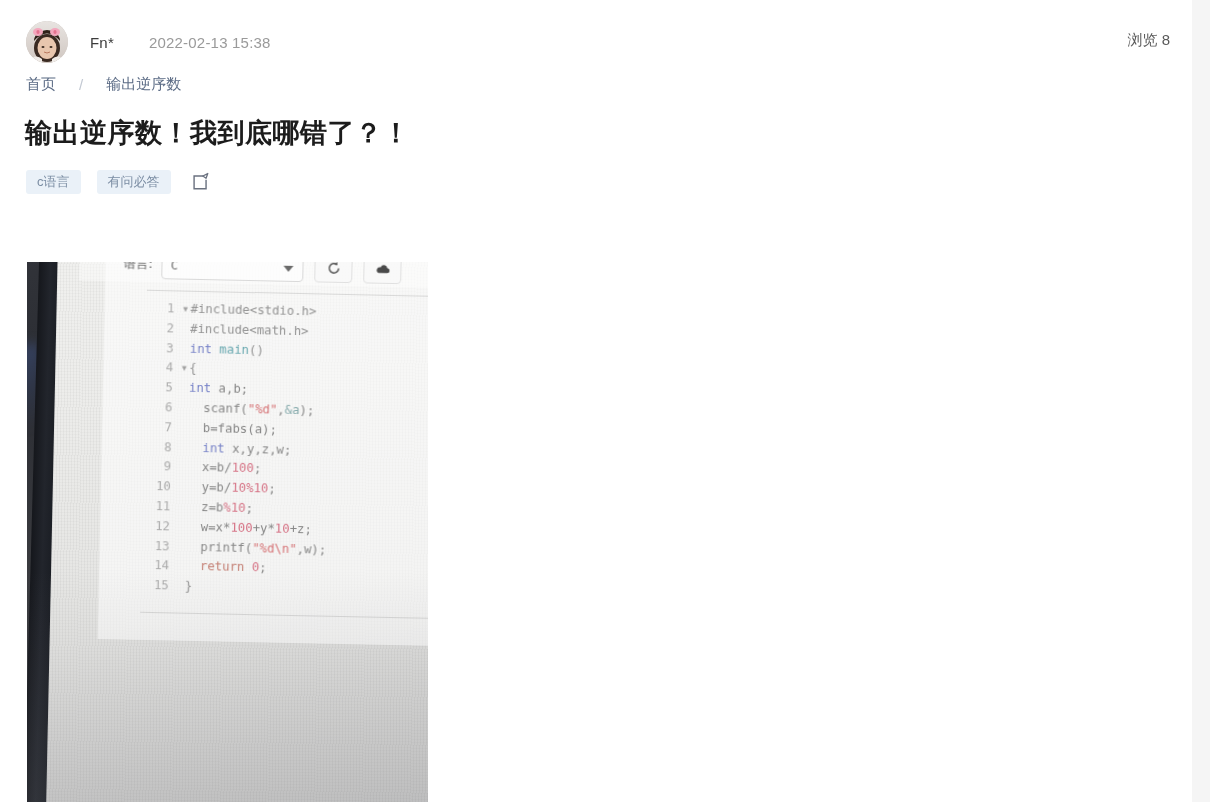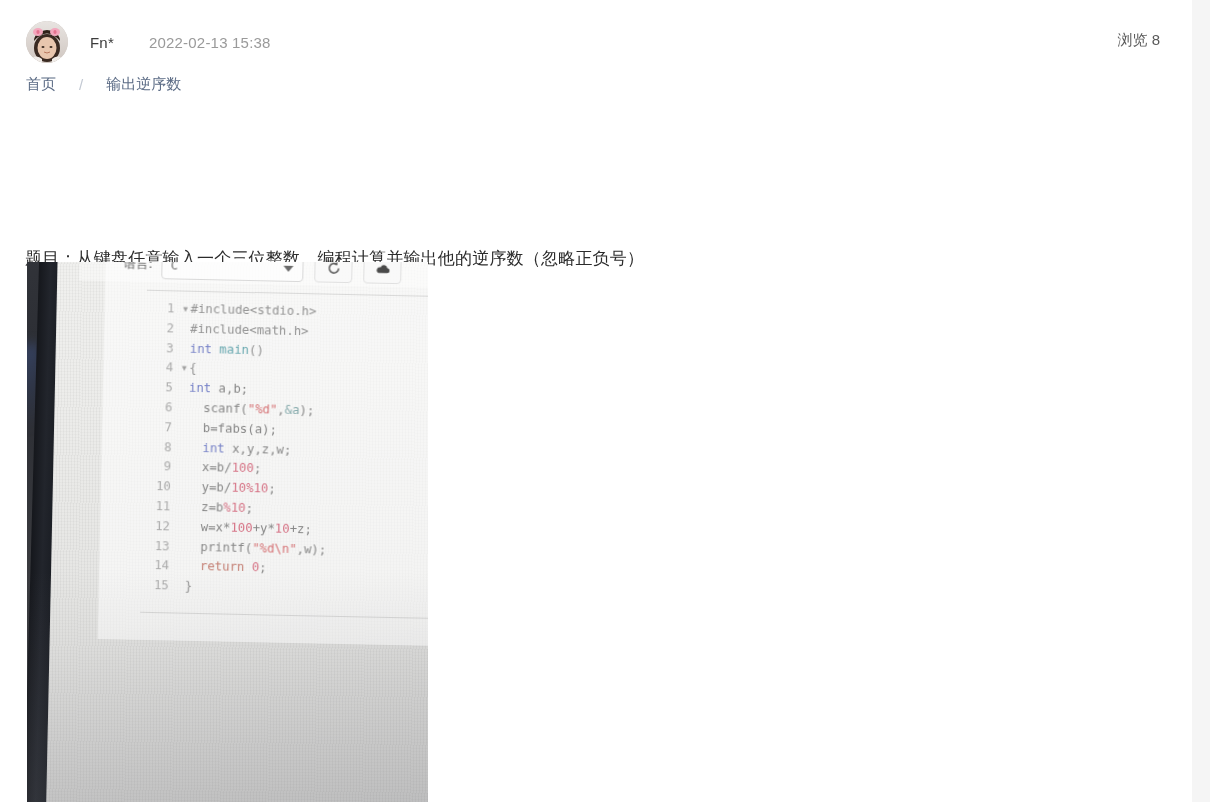--- a/index.html
+++ b/index.html
@@ -59,21 +59,21 @@
   }
   .post-date {
     margin-left: 35px;
     font-size: 15px;
     color: #9a9a9a;
     letter-spacing: .2px;
   }
 
   .views {
     position: absolute;
-    right: 32px; top: 31px;
+    right: 22px; top: 31px;
     font-size: 15px;
     color: #5a5a5a;
   }
 
   
   .breadcrumb {
     position: absolute;
     left: 26px; top: 75px;
     font-size: 15px;
     color: #6b7a90;
@@ -354,23 +354,31 @@
     </div>
 
     <div class="views">浏览 8</div>
 
     <nav class="breadcrumb">
       <a>首页</a>
       <span class="crumb-sep">/</span>
       <a>输出逆序数</a>
     </nav>
 
-
-
-    <p class="body-text">题目：从键盘任意输入一个三位整数，编程计算并输出他的逆序数（忽略正负号）</p>
+    <h1 class="post-title">输出逆序数！我到底哪错了？！</h1>
+
+    <div class="tag-row">
+      <span class="tag">c语言</span>
+      <span class="tag">有问必答</span>
+      <svg class="edit-icon" viewBox="0 0 20 21">
+        <path d="M2.2 4.2 h9.2 M2.2 4.2 v13.4 h12.6 v-8.6" fill="none" stroke="#6b7280" stroke-width="1.5" stroke-linecap="square"></path>
+        <path d="M11.4 4.2 L16.6 1.6 L14.8 6.6 Z" fill="none" stroke="#6b7280" stroke-width="1.4" stroke-linejoin="round"></path>
+      </svg>
+    </div>
+
 
     <div class="photo">
       <div class="photo-inner">
         <div class="bg-dark"></div>
         <div class="bezel"></div>
         <div class="screen">
           <div class="ide-card-2"></div>
           <div class="ide-card"></div>
 
           <div class="ide-toolbar">

